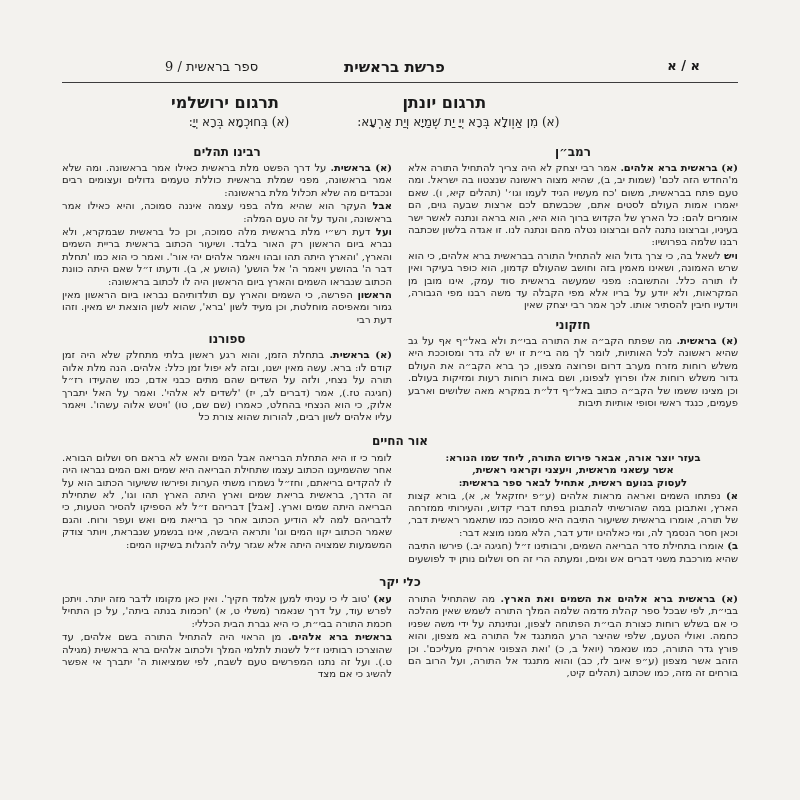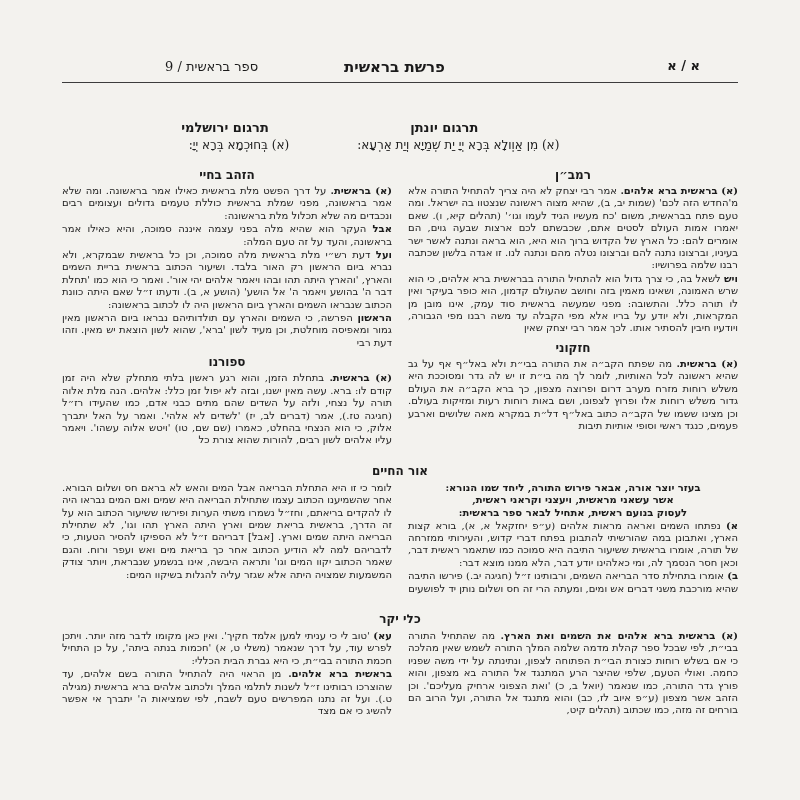--- a/index.html
+++ b/index.html
@@ -17,34 +17,34 @@
   }
   
   .pagehead{position:relative;height:22px;}
   .pagehead .chapverse{position:absolute;right:38px;top:0;font-weight:bold;font-size:13px;}
   .pagehead .parsha{position:absolute;left:0;right:11px;text-align:center;font-weight:bold;font-size:15px;}
   .pagehead .bookpage{position:absolute;left:103px;top:1px;font-weight:normal;font-size:13px;direction:rtl;}
   .headrule{border:0;border-top:1.5px solid #3c3c3c;margin:2px 0 10px 0;}
   
   .targums{display:flex;justify-content:center;gap:40px;padding-right:80px;margin-bottom:10px;}
   .targum{text-align:center;}
-  .targum .t-title{font-weight:bold;font-size:13px;margin-bottom:3px;margin-top:27px;}
+  .targum .t-title{font-weight:bold;font-size:16px;margin-bottom:3px;}
   .targum .t-text{font-size:12px;white-space:nowrap;margin-left:28px;}
   
   .cols{display:flex;gap:16px;align-items:flex-start;}
   .col{width:330px;}
   .sec-title{text-align:center;font-weight:bold;font-size:12px;margin:6px 0 3px 0;}
   .fw-title{text-align:center;font-weight:bold;font-size:12px;margin:8px 0 4px 0;}
   .para{
     font-size:10px;line-height:12.4px;
     text-align:justify;margin:0 0 1px 0;
   }
   .para .lead{font-weight:bold;}
   .poemline{font-size:10px;line-height:12.6px;text-align:center;font-weight:bold;}
-  .fwsec{margin-top:16px;}
+  .fwsec{margin-top:9px;}
 </style>
 </head>
 <body>
 
 <div class="page">
 
   <div class="pagehead">
     <span class="chapverse">א / א</span>
     <span class="parsha">פרשת בראשית</span>
     <span class="bookpage">ספר בראשית / 9</span>
@@ -71,21 +71,21 @@
         <p class="para"><span class="lead">ויש</span> <span>לשאל בה, כי צרך גדול הוא להתחיל התורה בבראשית ברא אלהים, כי הוא שרש האמונה, ושאינו מאמין בזה וחושב שהעולם קדמון, הוא כופר בעיקר ואין לו תורה כלל. והתשובה: מפני שמעשה בראשית סוד עמק, אינו מובן מן המקראות, ולא יודע על בריו אלא מפי הקבלה עד משה רבנו מפי הגבורה, ויודעיו חיבין להסתיר אותו. לכך אמר רבי יצחק שאין</span></p>
       </div>
       <div>
         <div class="sec-title">חזקוני</div>
         <p class="para"><span class="lead">(א) בראשית.</span> <span>מה שפתח הקב״ה את התורה בבי״ת ולא באל״ף אף על גב שהיא ראשונה לכל האותיות, לומר לך מה בי״ת זו יש לה גדר ומסוככת היא משלש רוחות מזרח מערב דרום ופרוצה מצפון, כך ברא הקב״ה את העולם גדור משלש רוחות אלו ופרוץ לצפונו, ושם באות רוחות רעות ומזיקות בעולם. וכן מצינו ששמו של הקב״ה כתוב באל״ף דל״ת במקרא מאה שלושים וארבע פעמים, כנגד ראשי וסופי אותיות תיבות</span></p>
       </div>
     </div>
 
     <div class="col">
       <div>
-        <div class="sec-title">הזהב בחיי</div>
+        <div class="sec-title">רבינו תהלים</div>
         <p class="para"><span class="lead">(א) בראשית.</span> <span>על דרך הפשט מלת בראשית כאילו אמר בראשונה. ומה שלא אמר בראשונה, מפני שמלת בראשית כוללת טעמים גדולים ועצומים רבים ונכבדים מה שלא תכלול מלת בראשונה:</span></p>
         <p class="para"><span class="lead">אבל</span> <span>העקר הוא שהיא מלה בפני עצמה איננה סמוכה, והיא כאילו אמר בראשונה, והעד על זה טעם המלה:</span></p>
         <p class="para"><span class="lead">ועל</span> <span>דעת רש״י מלת בראשית מלה סמוכה, וכן כל בראשית שבמקרא, ולא נברא ביום הראשון רק האור בלבד. ושיעור הכתוב בראשית בריית השמים והארץ, 'והארץ היתה תהו ובהו ויאמר אלהים יהי אור'. ואמר כי הוא כמו 'תחלת דבר ה' בהושע ויאמר ה' אל הושע' (הושע א, ב). ודעתו ז״ל שאם היתה כוונת הכתוב שנבראו השמים והארץ ביום הראשון היה לו לכתוב בראשונה:</span></p>
         <p class="para"><span class="lead">הראשון</span> <span>הפרשה, כי השמים והארץ עם תולדותיהם נבראו ביום הראשון מאין גמור ומאפיסה מוחלטת, וכן מעיד לשון 'ברא', שהוא לשון הוצאת יש מאין. וזהו דעת רבי</span></p>
       </div>
       <div>
         <div class="sec-title">ספורנו</div>
         <p class="para"><span class="lead">(א) בראשית.</span> <span>בתחלת הזמן, והוא רגע ראשון בלתי מתחלק שלא היה זמן קודם לו: ברא. עשה מאין ישנו, ובזה לא יפול זמן כלל: אלהים. הנה מלת אלוה תורה על נצחי, ולזה על השדים שהם מתים כבני אדם, כמו שהעידו רז״ל (חגיגה טז.), אמר (דברים לב, יז) 'לשדים לא אלהי'. ואמר על האל יתברך אלוק, כי הוא הנצחי בהחלט, כאמרו (שם שם, טו) 'ויטש אלוה עשהו'. ויאמר עליו אלהים לשון רבים, להורות שהוא צורת כל</span></p>
       </div>
     </div>

